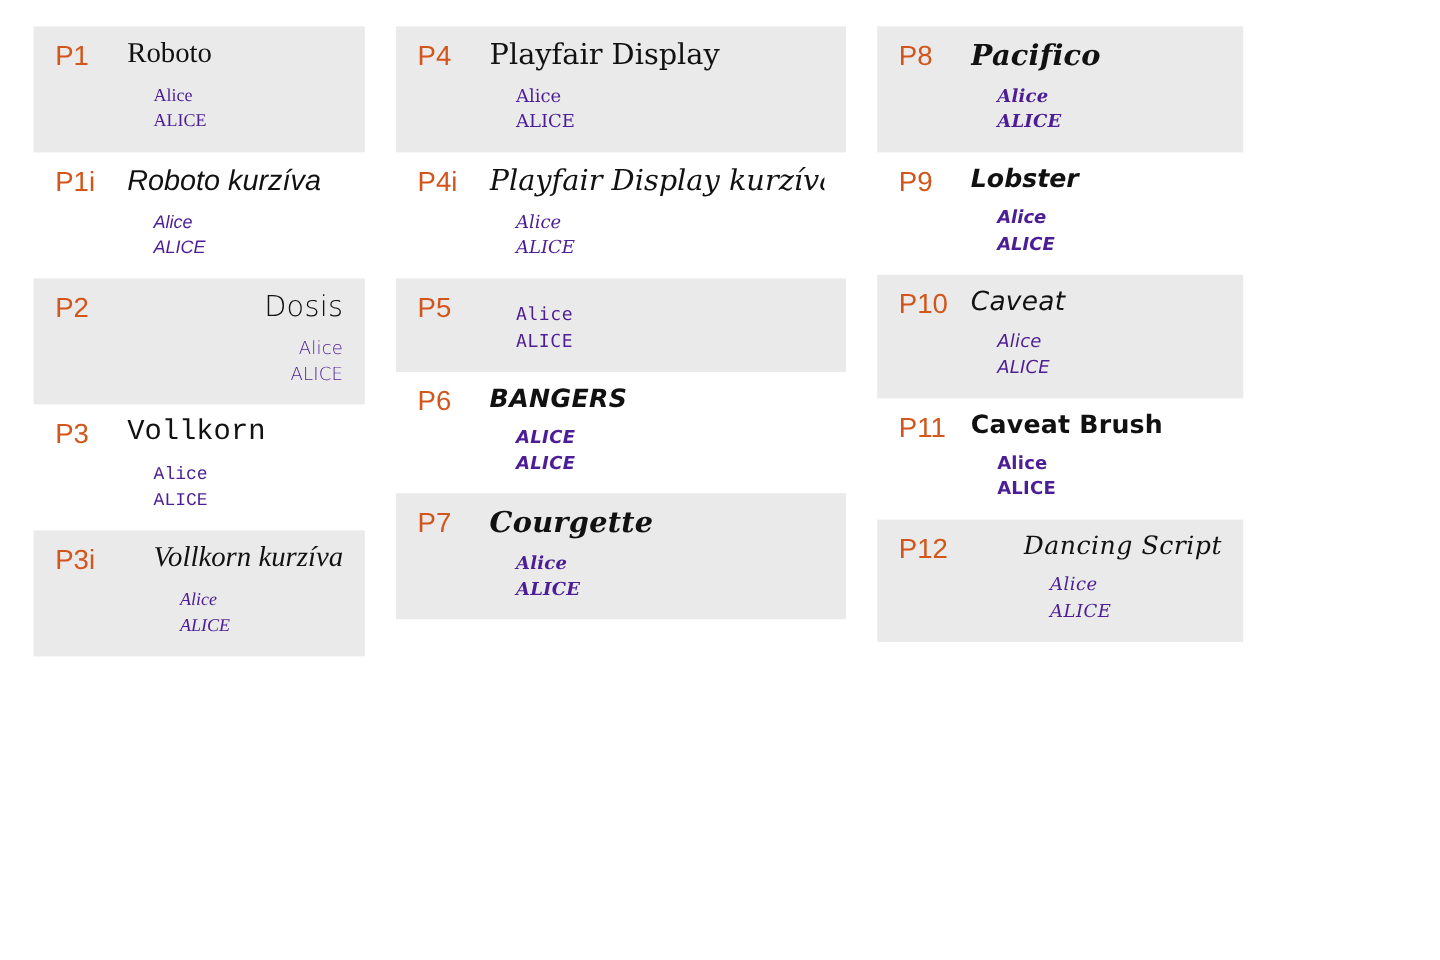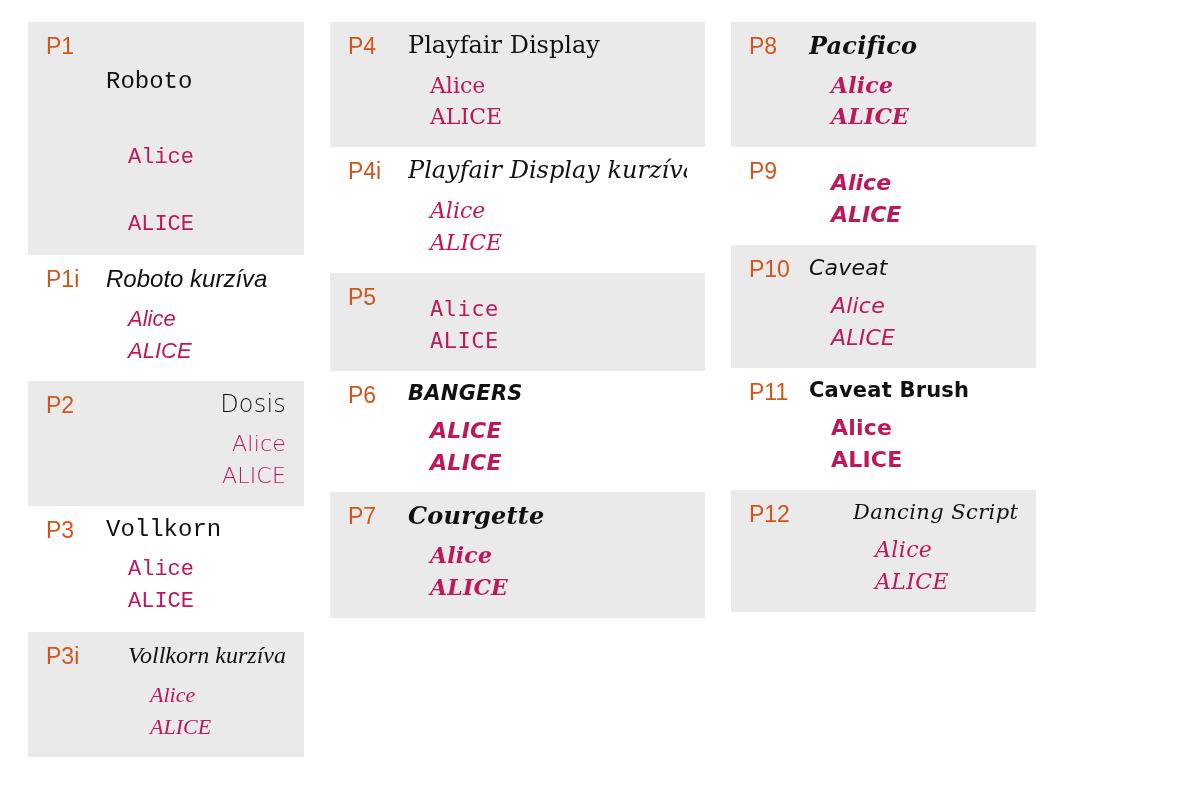--- a/index.html
+++ b/index.html
@@ -68,30 +68,30 @@
   .fname {
     color: #111111;
     font-size: 24px;
     line-height: 1.15;
     white-space: nowrap;
     overflow: hidden;
     text-overflow: clip;
   }
 
   .word {
-    color: #be185d;
-    font-size: 22px;
+    color: #4c1d95;
+    font-size: 15px;
     line-height: 1.45;
     padding-left: 22px;
     white-space: nowrap;
   }
   .word.first { padding-top: 10px; }
 
   
-  .f-sans      { font-family: Liberation Mono, monospace; margin-top: 36px; }
+  .f-sans      { font-family: Liberation Serif, serif; }
   .f-sans-i    { font-family: "Liberation Sans", sans-serif; font-style: italic; }
   .f-sans-cond { font-family: "DejaVu Sans", sans-serif; font-weight: 300; letter-spacing: .2px; text-align: right; }
   .f-serif     { font-family: Liberation Mono, monospace; }
   .f-serif-i   { font-family: "Liberation Serif", serif; font-style: italic; margin-left: 22px; }
   .f-serif-d   { font-family: "DejaVu Serif", serif; }
   .f-serif-di  { font-family: "DejaVu Serif", serif; font-style: italic; }
   .f-mono      { font-family: "DejaVu Sans Mono", monospace; letter-spacing: .5px; }
   .f-heavy     { font-family: "DejaVu Sans", sans-serif; font-weight: bold; font-style: italic; letter-spacing: .3px; }
   .f-script    { font-family: "DejaVu Serif", serif; font-style: italic; font-weight: bold; letter-spacing: .2px; }
   .f-script-b  { font-family: "DejaVu Sans", sans-serif; font-style: italic; font-weight: bold; }
@@ -235,20 +235,21 @@
             <div class="word first f-script">Alice</div>
             <div class="word f-script">ALICE</div>
           </div>
         </div>
       </div>
 
       <div class="card">
         <div class="card-head">
           <div class="code">P9</div>
           <div class="samples">
+            <div class="fname f-script-b sz-sm">Lobster</div>
             <div class="word first f-script-b">Alice</div>
             <div class="word f-script-b">ALICE</div>
           </div>
         </div>
       </div>
 
       <div class="card shaded">
         <div class="card-head">
           <div class="code">P10</div>
           <div class="samples">

